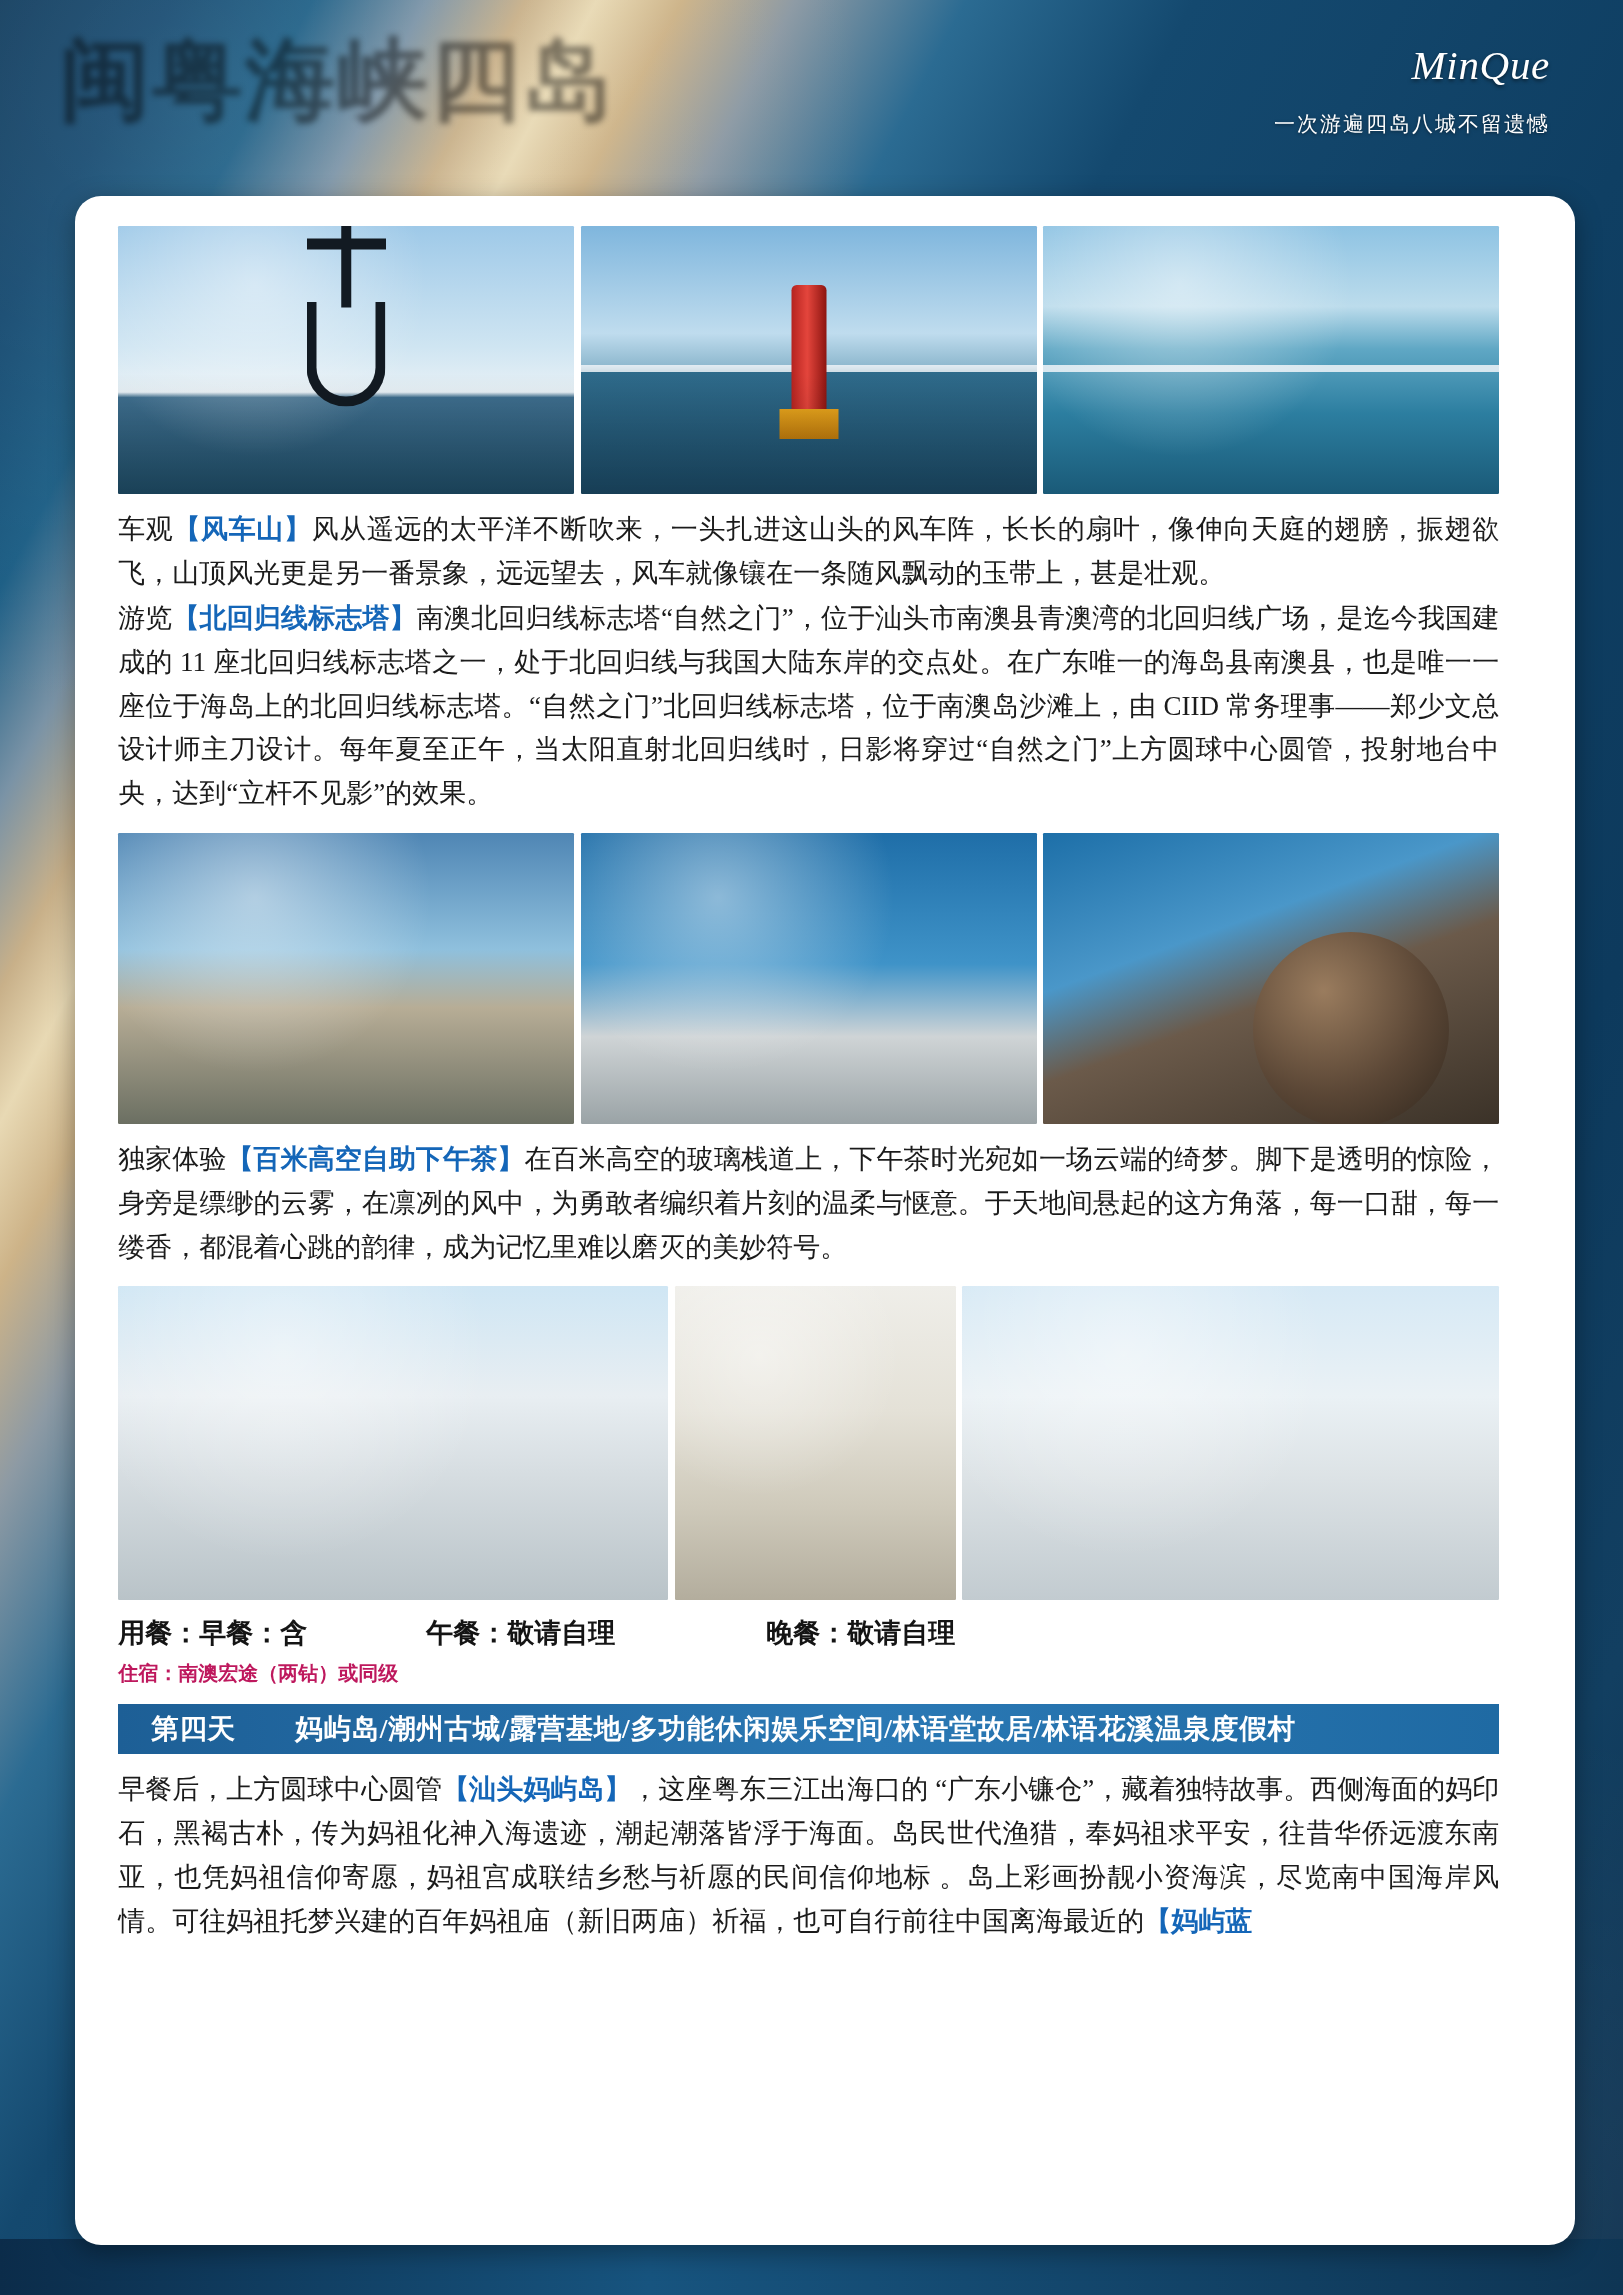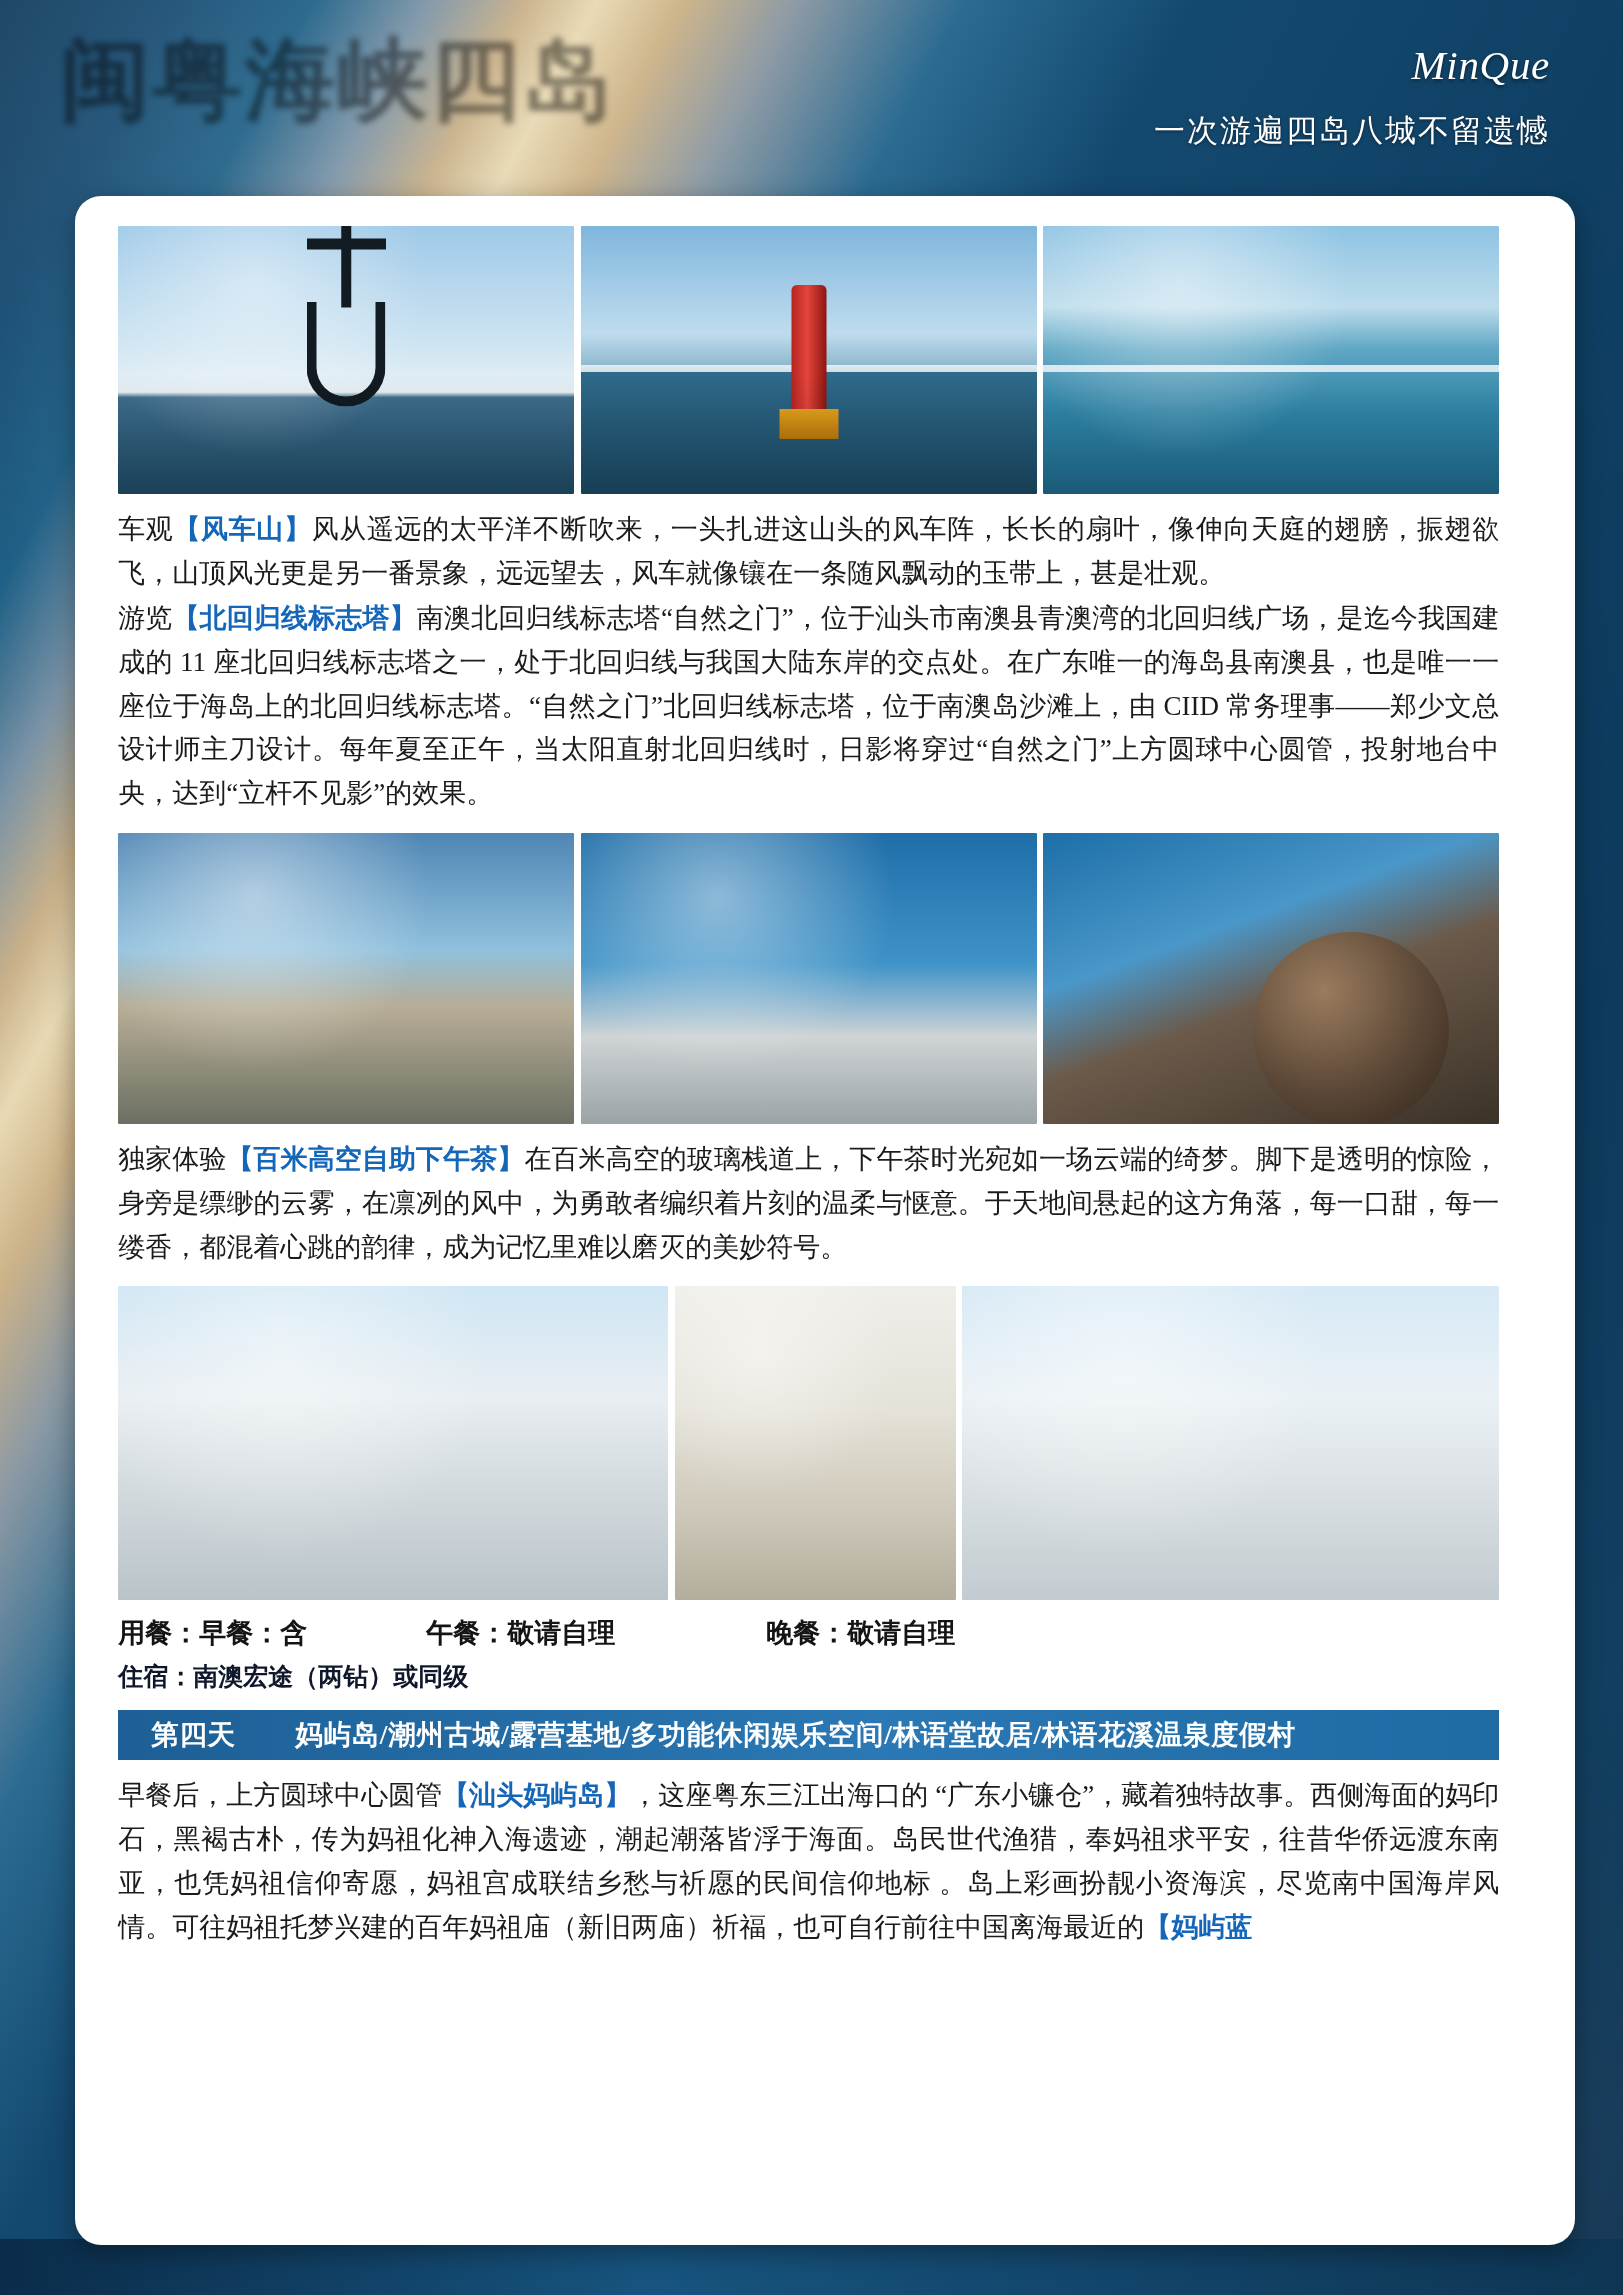--- a/index.html
+++ b/index.html
@@ -58,21 +58,21 @@
     font-style: italic;
     font-size: 41px;
     color: #ffffff;
     letter-spacing: 0.7px;
     text-shadow: 0 2px 3.9px rgba(0,0,0,.5);
   }
   .slogan {
     position: absolute;
     right: 73px; top: 110px;
     font-family: "DejaVu Sans", sans-serif;
-    font-size: 31px;
+    font-size: 21px;
     color: #ffffff;
     letter-spacing: 2px;
     text-shadow: 0 1.3px 3.3px rgba(0,0,0,.5);
   }
 
   
   .sheet {
     position: absolute;
     left: 64px; top: 196px;
     width: 1500px; height: 2049px;
@@ -169,23 +169,23 @@
     margin: 14.4px 0 0 5.2px;
     font-size: 27px;
     font-weight: bold;
     color: #141414;
     display: flex;
   }
   .meals .m1 { width: 308px; }
   .meals .m2 { width: 340px; }
   .hotel {
     margin: 9.2px 0 0 5.2px;
-    font-size: 25px;
+    font-size: 20px;
     font-weight: bold;
-    color: #0f172a;
+    color: #be185d;
   }
 
   
   .day-bar {
     margin: 17px 0 0 5.2px;
     width: 1381px; height: 50px;
     background: linear-gradient(90deg,#1d5f96 0%,#2a78b4 55%,#1f6aa3 100%);
     display: flex; align-items: center;
     color: #ffffff; font-weight: bold; font-size: 27.5px;
     padding-left: 33px;

